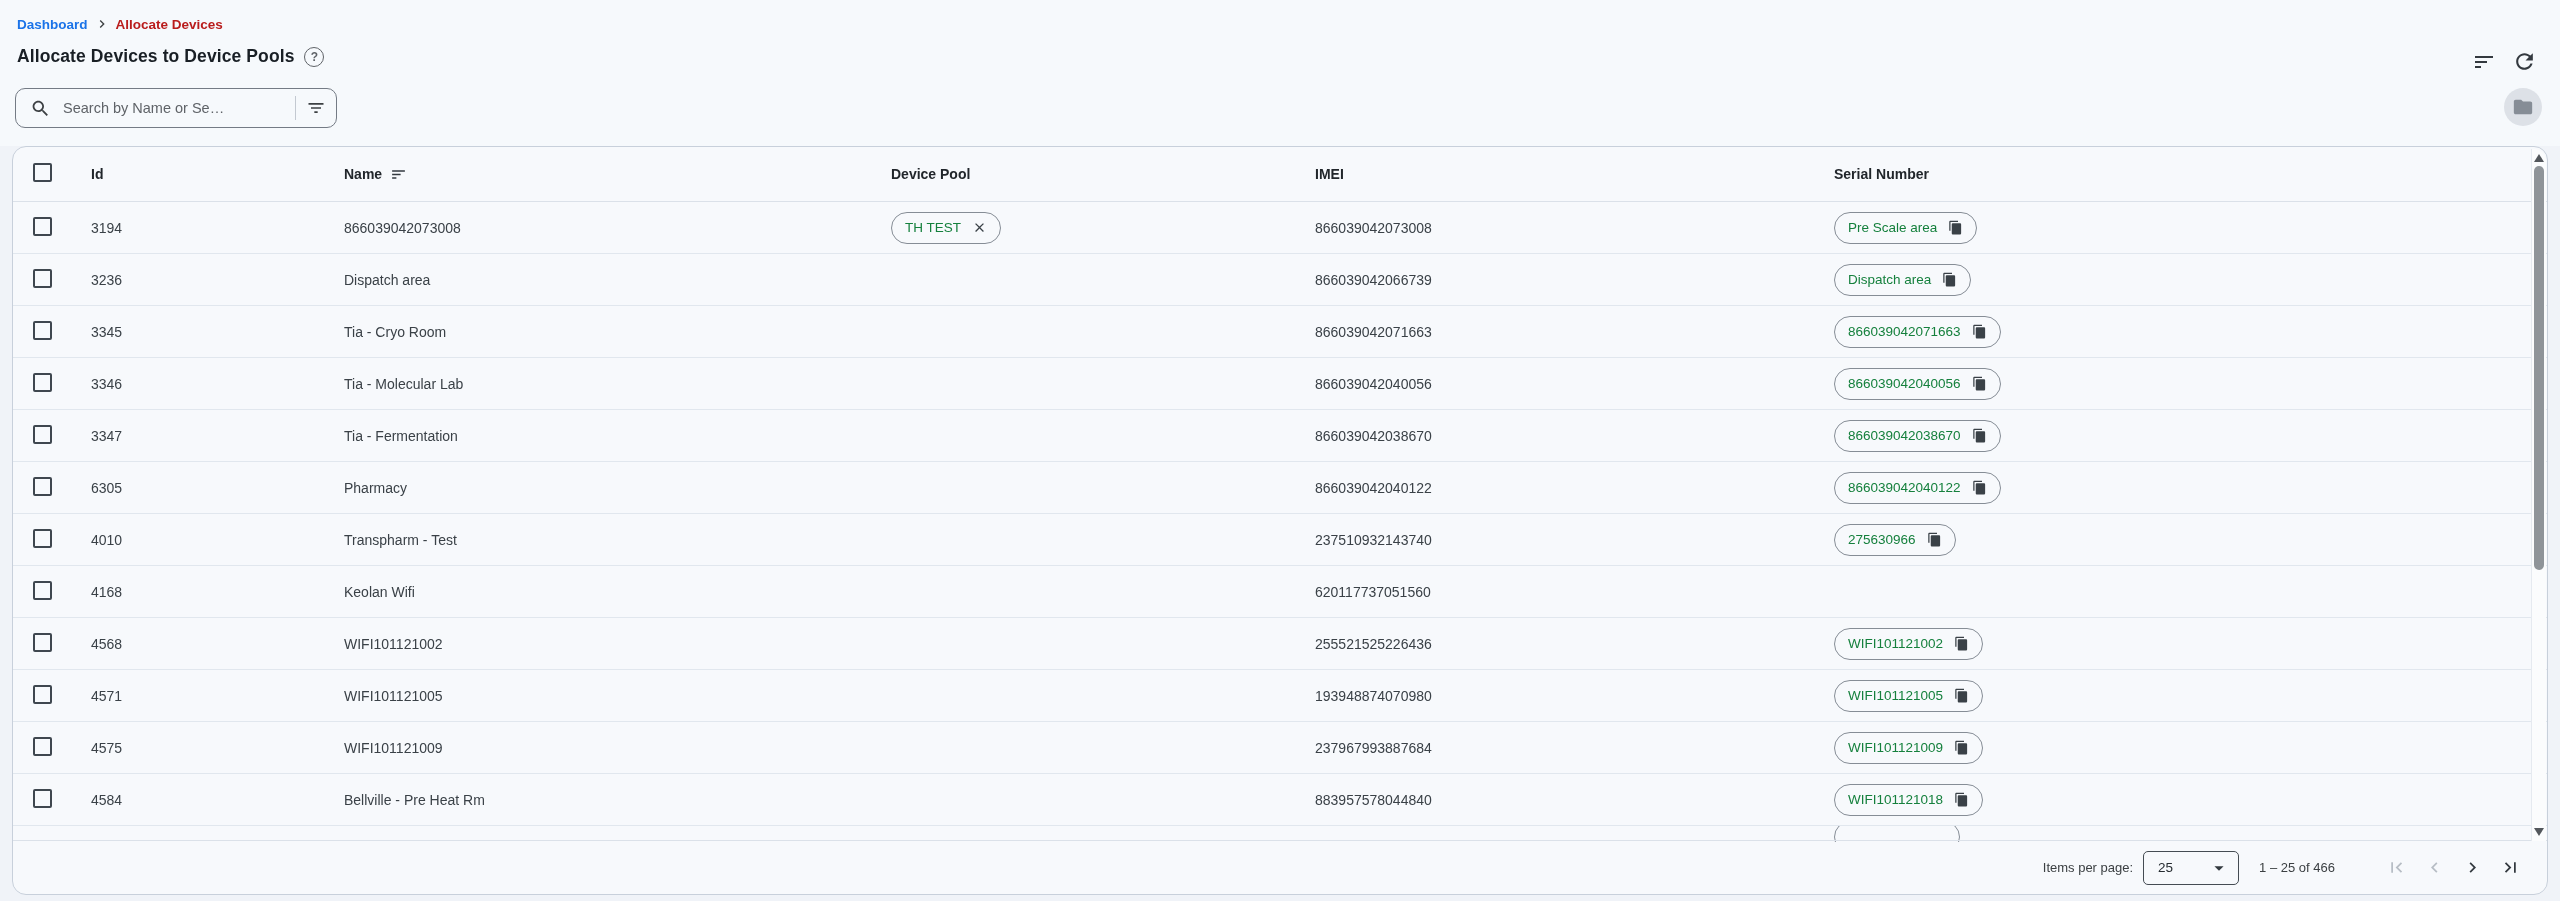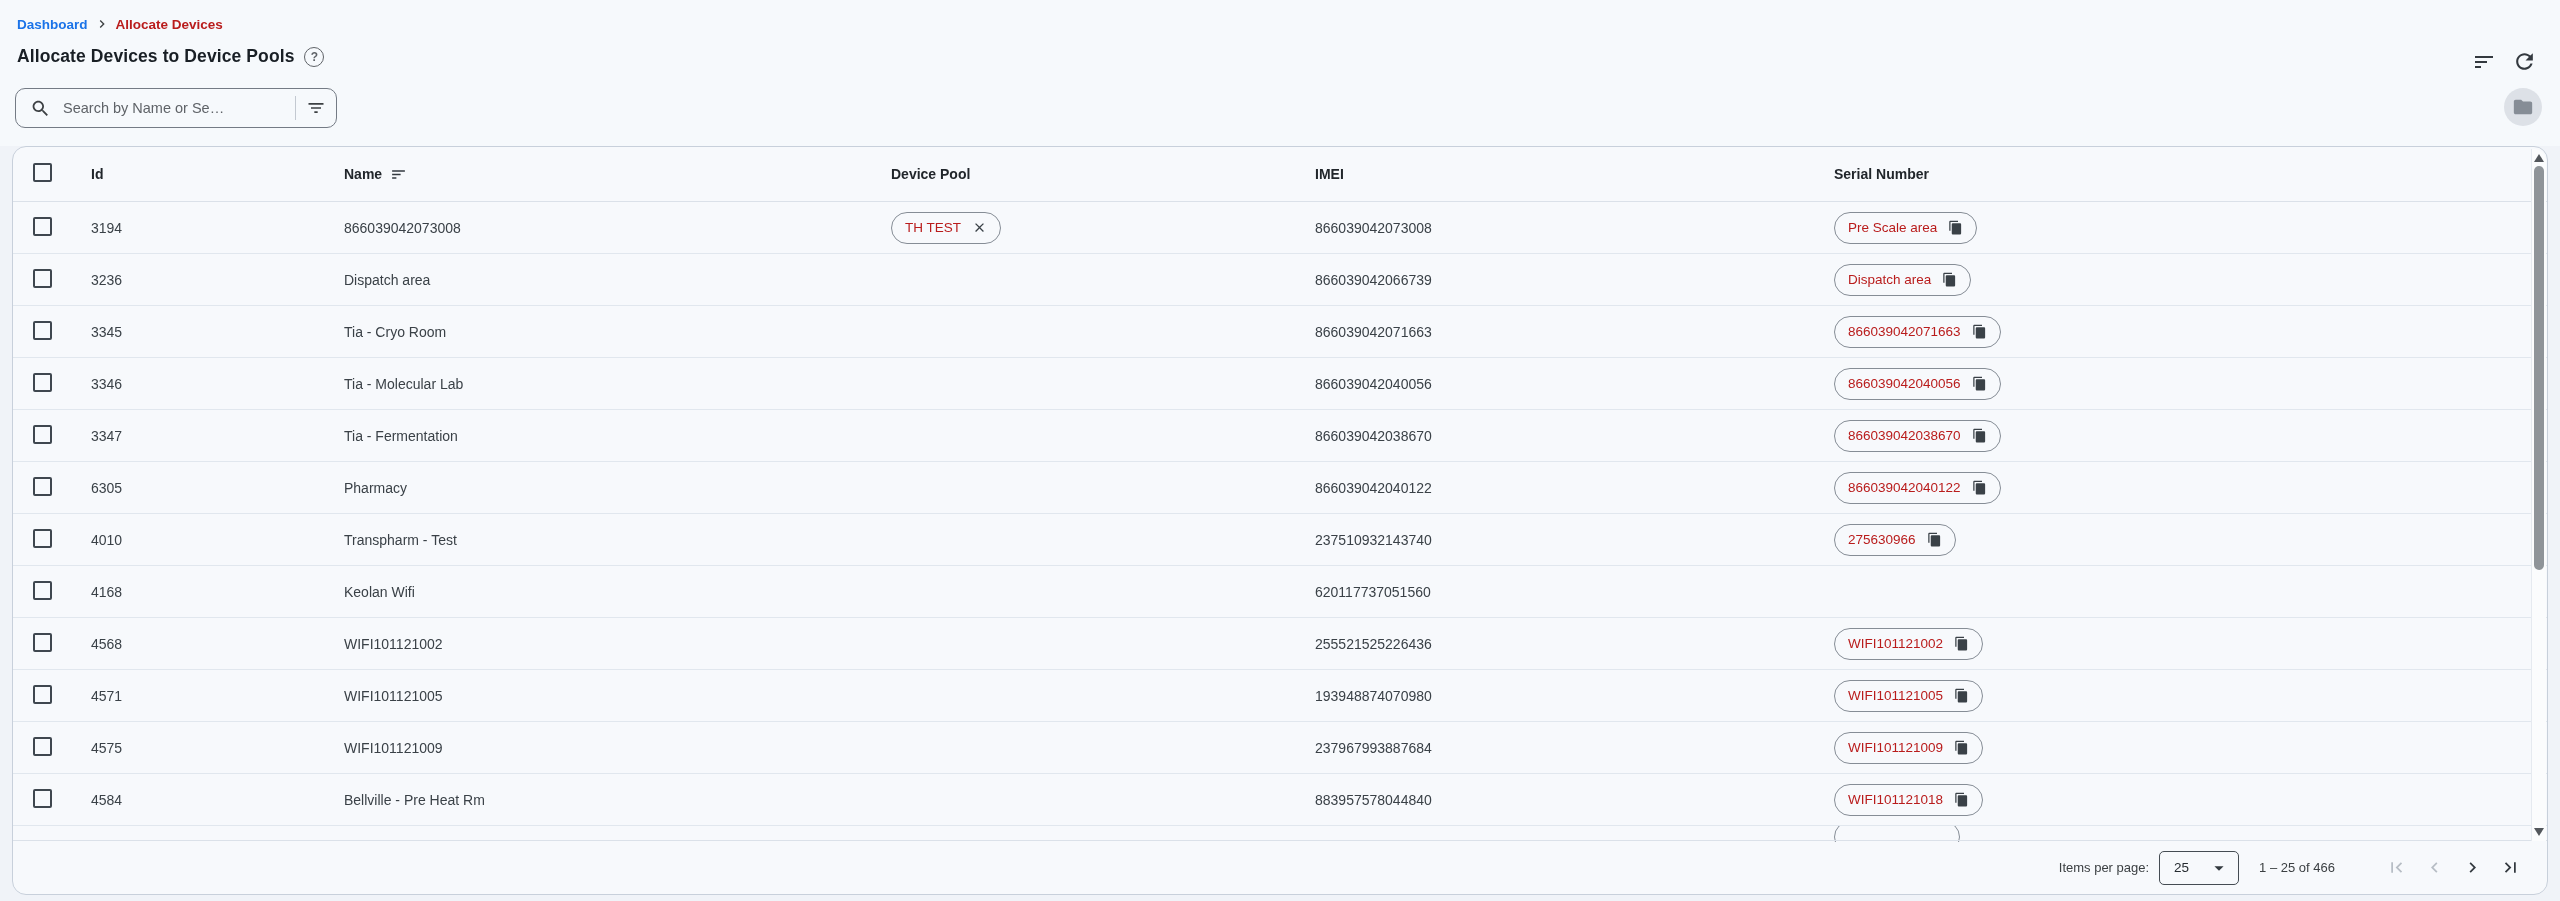--- a/index.html
+++ b/index.html
@@ -56,34 +56,34 @@
   .tbody .row { height:52px; border-bottom:1px solid #e1e7ee; color:#3a4147; }
   .row-partial { height:16px; overflow:hidden; }
   .row-partial .chip { margin-top:9px; min-width:126px; }
   .checkbox {
     display:inline-block; width:19px; height:19px; border:2px solid #3f474f;
     border-radius:2px; background:transparent; cursor:pointer;
   }
   .chip {
     display:inline-flex; align-items:center; gap:11px; height:32px;
     border:1px solid #868d96; border-radius:16px; padding:0 13px;
-    font-size:13.5px; color:#b91c1c; background:transparent; cursor:pointer; white-space:nowrap;
+    font-size:13.5px; color:#15803d; background:transparent; cursor:pointer; white-space:nowrap;
   }
   .chip svg { flex:none; }
 
   
   .tfoot {
     position:absolute; left:0; right:0; bottom:0; height:54px;
     border-top:1px solid #dbe1e9; display:flex; align-items:center;
     justify-content:flex-end; padding-right:18px; font-size:13px; color:#3c4043;
     background:transparent; border-radius:0 0 14px 14px;
   }
   .ipp-label { margin-right:10px; }
   .ipp-select {
-    width:80px; height:34px; border:1px solid #454c53; border-radius:5px;
+    width:96px; height:34px; border:1px solid #454c53; border-radius:5px;
     display:flex; align-items:center; justify-content:space-between;
     padding:0 8px 0 14px; cursor:pointer; color:#262c31; font-size:13.5px;
   }
   .range-label { margin-left:20px;text-align:right; }
   .pager { display:flex; align-items:center; margin-left:42px; }
   .pager .icon-btn { width:38px; height:34px; }
   .pg-disabled svg path { fill:#b7bdc5; }
   .pg-enabled  svg path { fill:#33393f; }
 
   

